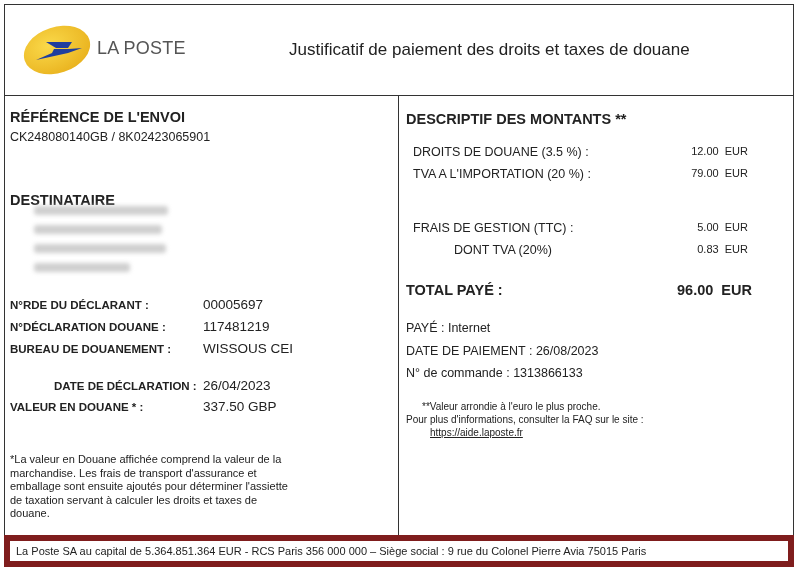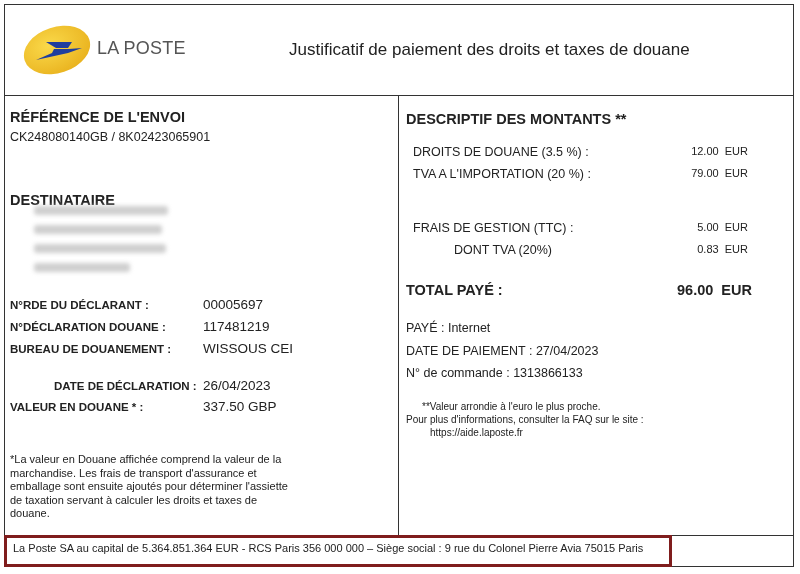--- a/index.html
+++ b/index.html
@@ -4,33 +4,33 @@
 <style>
   html, body { margin: 0; padding: 0; background: #ffffff; }
   body { width: 800px; height: 574px; position: relative; font-family: "Liberation Sans", sans-serif; color: #222; overflow: hidden; }
   .frame { position: absolute; left: 4px; top: 4px; width: 790px; height: 563px; border: 1px solid #333; box-sizing: border-box; }
   .header { position: absolute; left: 4px; top: 4px; width: 790px; height: 92px; border: 1px solid #333; box-sizing: border-box; }
   .logo { position: absolute; left: 22px; top: 24px; width: 70px; height: 52px; }
   .logo-text { position: absolute; left: 97px; top: 38px; font-size: 18px; color: #555; letter-spacing: 0.2px; }
   .doc-title { position: absolute; left: 289px; top: 40px; font-size: 17px; color: #222; }
   .left-col { position: absolute; left: 4px; top: 95px; width: 395px; height: 441px; border: 1px solid #333; border-top: none; box-sizing: border-box; }
   .right-col { position: absolute; left: 398px; top: 95px; width: 396px; height: 441px; border: 1px solid #333; border-top: none; border-left: 1px solid #333; box-sizing: border-box; }
-  .footer { position: absolute; left: 4px; top: 535px; width: 668px; height: 32px; border: 3px solid #7f1d1d; box-sizing: border-box; font-size: 11px; color: #222; }
+  .footer { position: absolute; left: 4px; top: 535px; width: 790px; height: 32px; border: 6px solid #7f1d1d; box-sizing: border-box; font-size: 11px; color: #222; }
   .footer div { position: absolute; left: 6px; }
   .abs { position: absolute; white-space: nowrap; }
   .h2 { font-weight: bold; font-size: 14.5px; color: #222; }
   .lbl { font-weight: bold; font-size: 11.5px; color: #222; }
   .val { font-size: 13.5px; color: #222; }
   .small { font-size: 11px; color: #222; line-height: 13.5px; white-space: normal; }
   .ref { font-size: 12.5px; }
   .blur-line { position: absolute; height: 9px; background: #cfcfcf; filter: blur(2px); border-radius: 3px; }
   .amt-lbl { font-size: 12.5px; color: #222; }
   .amt-val { font-size: 11px; color: #222; text-align: right; width: 120px; }
   .total { font-weight: bold; font-size: 14.5px; }
-  .link { color: #222; padding-left: 24px; }
+  .link { text-decoration: underline; color: #222; padding-left: 24px; }
 </style>
 </head>
 <body>
 
 <div class="frame"></div>
 
 <div class="header"></div>
 <svg class="logo" viewBox="0 0 70 52">
   <defs>
     <radialGradient id="g" cx="40%" cy="35%" r="70%">
@@ -78,21 +78,21 @@
 <div class="abs amt-val" style="left:628px; top:167px; white-space:pre;">79.00  EUR</div>
 <div class="abs amt-lbl" style="left:413px; top:221px;">FRAIS DE GESTION (TTC) :</div>
 <div class="abs amt-val" style="left:628px; top:221px; white-space:pre;">5.00  EUR</div>
 <div class="abs amt-lbl" style="left:454px; top:243px;">DONT TVA (20%)</div>
 <div class="abs amt-val" style="left:628px; top:243px; white-space:pre;">0.83  EUR</div>
 
 <div class="abs total" style="left:406px; top:282px;">TOTAL PAYÉ :</div>
 <div class="abs total" style="left:628px; top:282px; width:124px; text-align:right; white-space:pre;">96.00  EUR</div>
 
 <div class="abs val" style="left:406px; top:321px; font-size:12.5px;">PAYÉ : Internet</div>
-<div class="abs val" style="left:406px; top:344px; font-size:12.5px;">DATE DE PAIEMENT : 27/04/2023</div>
+<div class="abs val" style="left:406px; top:344px; font-size:12.5px;">DATE DE PAIEMENT : 26/08/2023</div>
 <div class="abs val" style="left:406px; top:366px; font-size:12.5px;">N° de commande : 1313866133</div>
 
 <div class="abs" style="left:406px; top:401px; font-size:10px;margin-left:16px;">**Valeur arrondie à l'euro le plus proche.</div>
 <div class="abs" style="left:406px; top:414px; font-size:10px;">Pour plus d'informations, consulter la FAQ sur le site :</div>
 <a class="abs link" style="left:406px; top:427px; font-size:10px;">https://aide.laposte.fr</a>
 
 <div class="footer">
   <div style="top:4px;">La Poste SA au capital de 5.364.851.364 EUR - RCS Paris 356 000 000 – Siège social : 9 rue du Colonel Pierre Avia 75015 Paris</div>
 </div>
 

